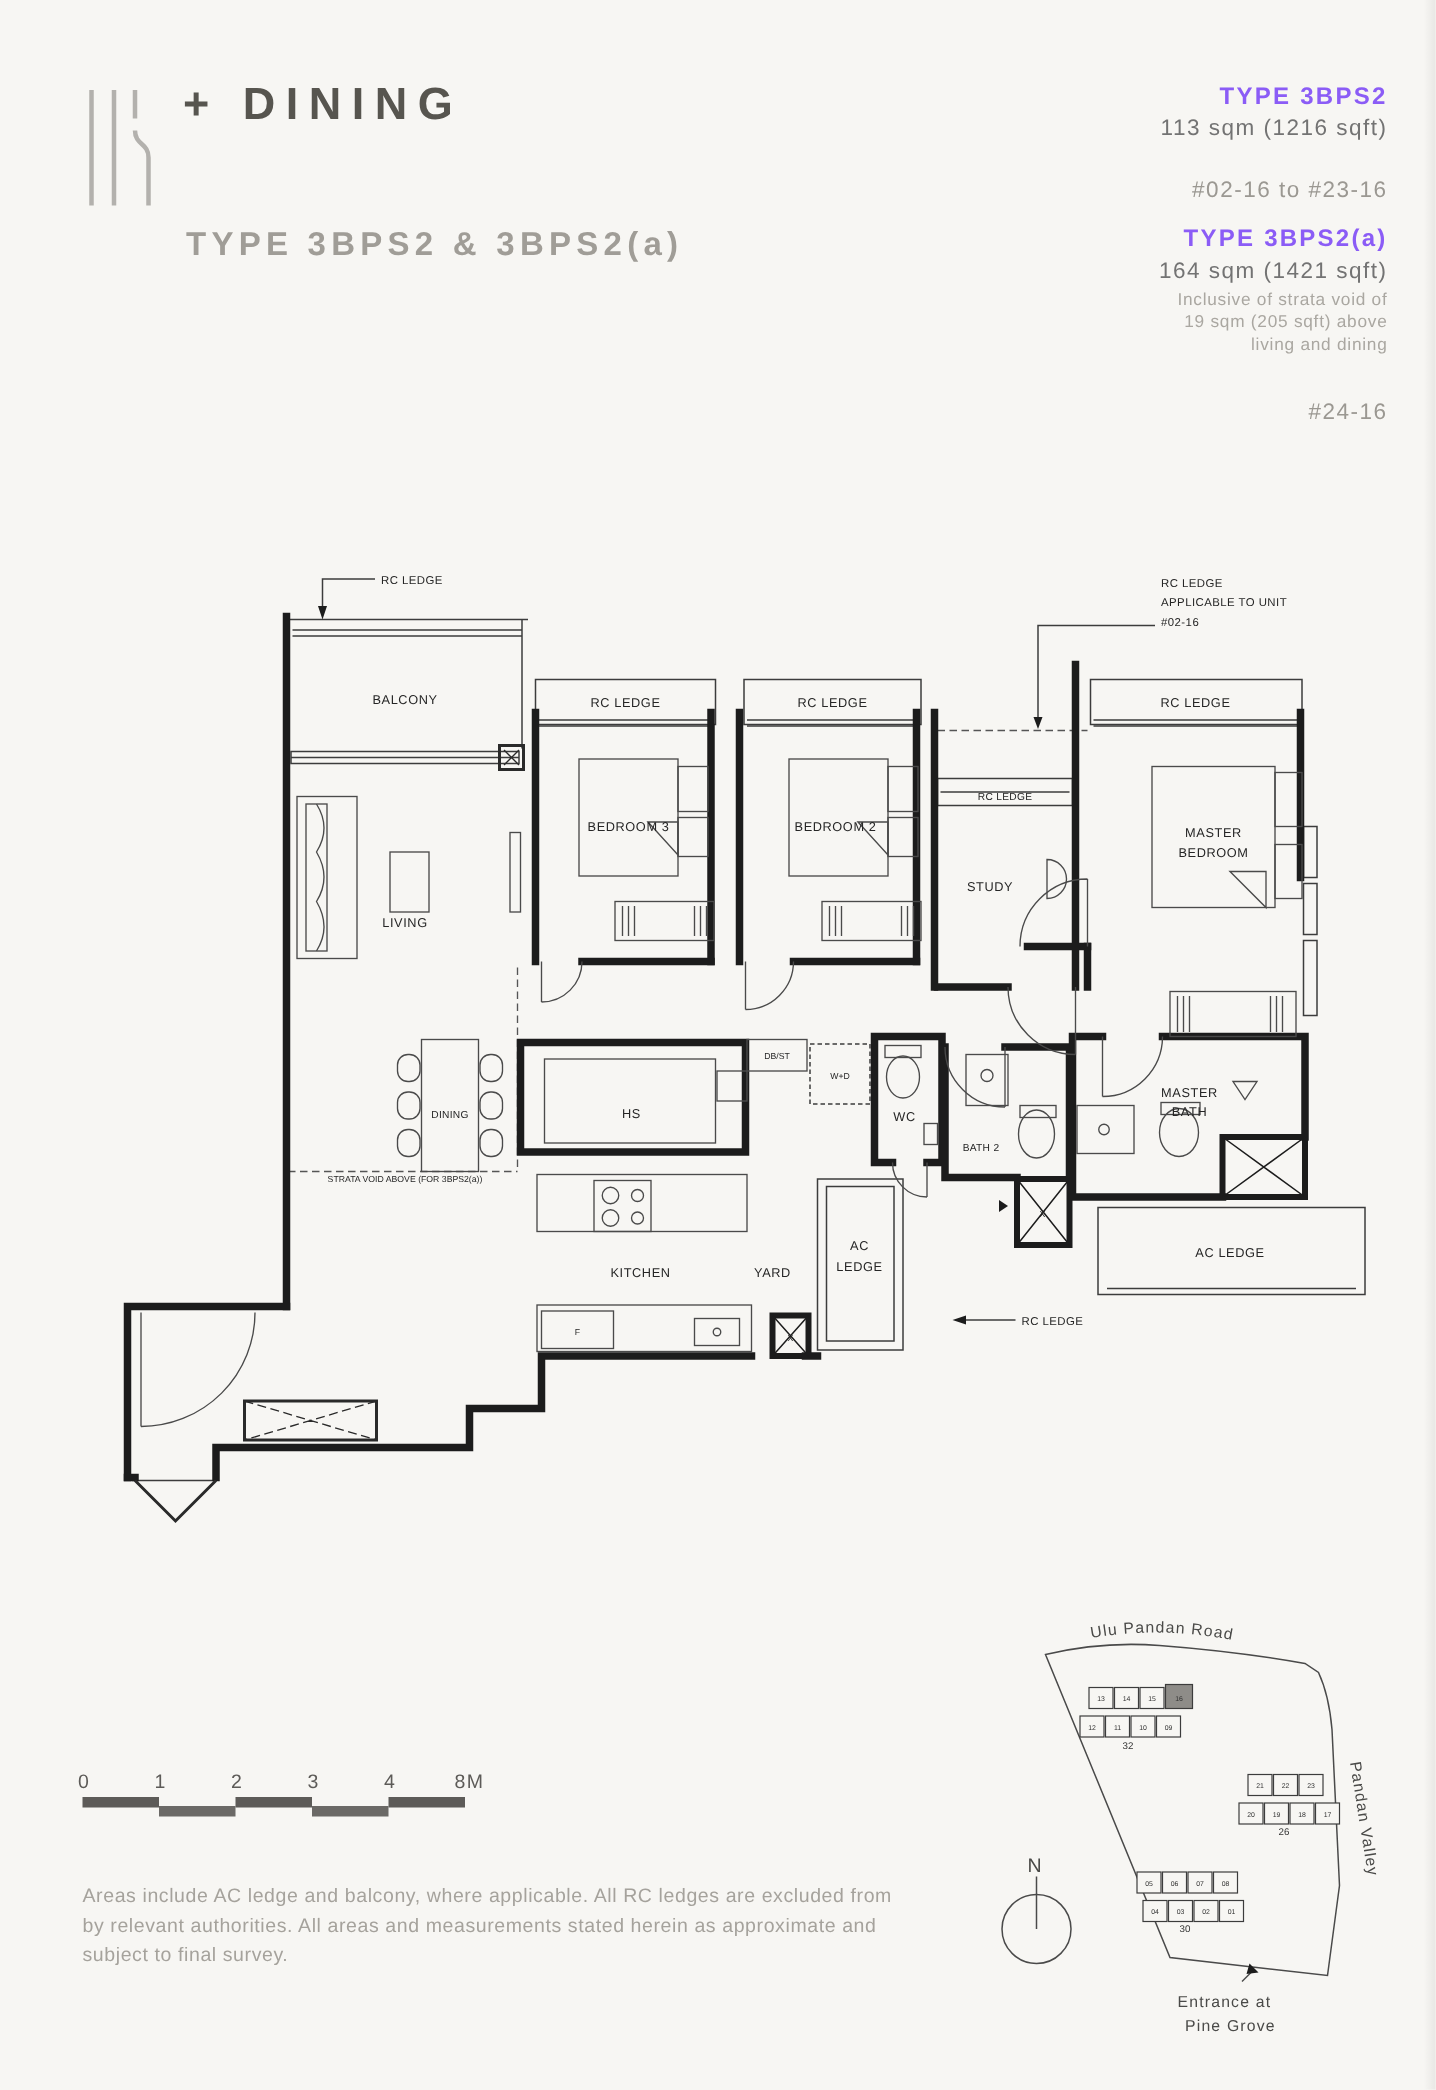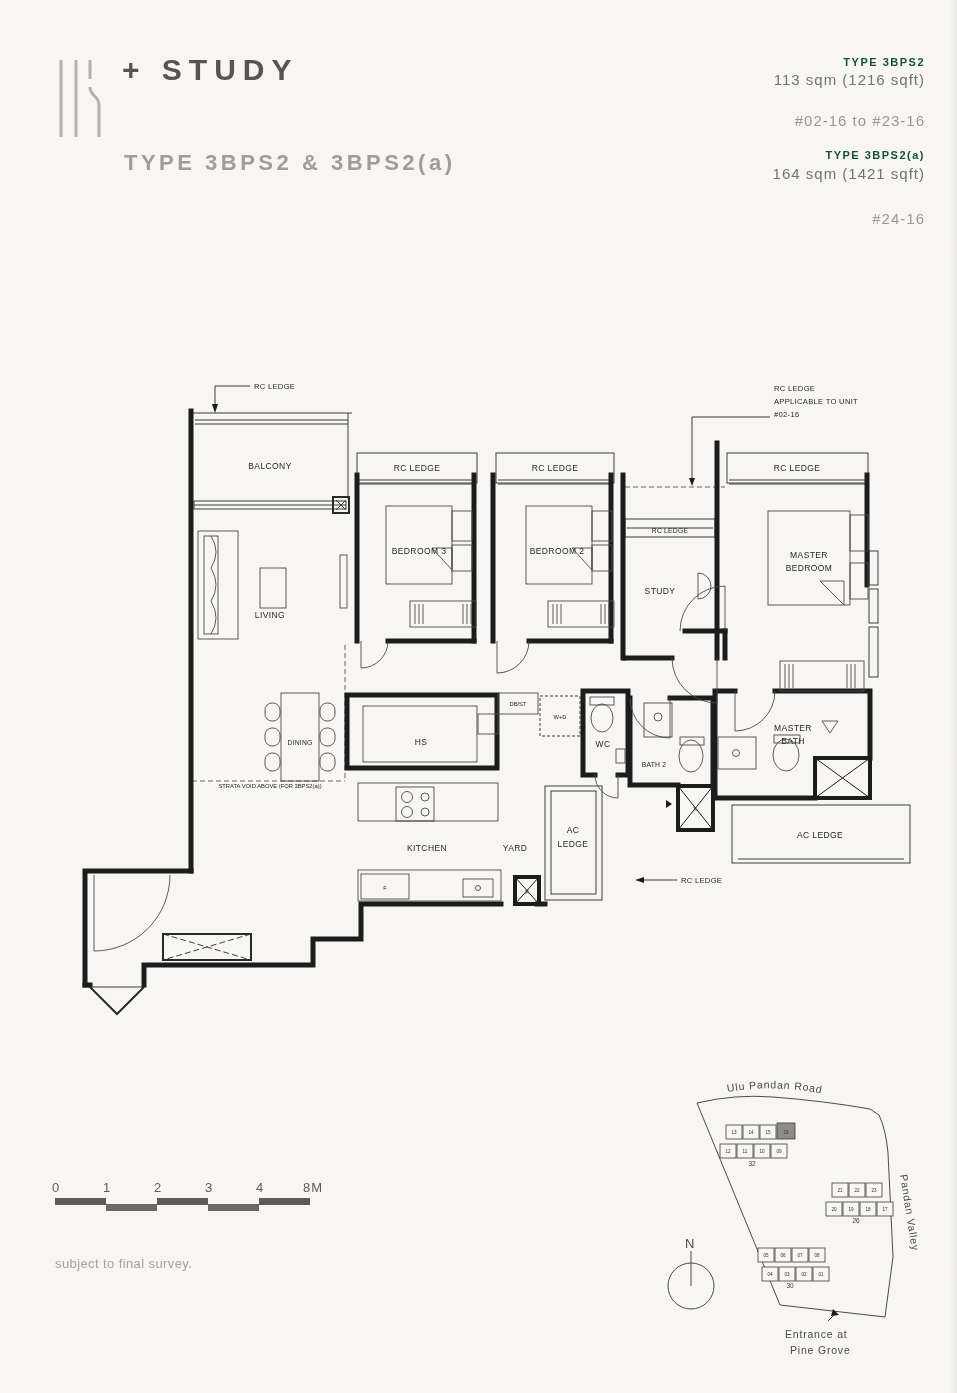--- a/index.html
+++ b/index.html
@@ -18,21 +18,21 @@
   .title {
     font-size:30px; font-weight:bold; letter-spacing:7px;
     color:#57554f; line-height:40px; white-space:nowrap;
   }
   .subtitle {
     font-size:22px; letter-spacing:3.5px; color:#a09d97; font-weight:bold;
   }
 
   
   .info { text-align:right; width:260px; }
-  .info .tname { font-size:11px; font-weight:bold; letter-spacing:1.5px; color:#14532d; }
+  .info .tname { font-size:16px; font-weight:bold; letter-spacing:1.5px; color:#8b5cf6; }
   .info .tval  { font-size:15px; letter-spacing:1px; color:#737373; margin-top:3px; }
   .info .tunits{ font-size:15px; letter-spacing:1px; color:#9b9892; margin-top:24px; }
   .info .tnote { font-size:11.5px; letter-spacing:0.5px; color:#aaa7a1; line-height:15px; margin-top:4px; }
 
   
   svg text { font-family:"Liberation Sans", sans-serif; }
   .wall   { stroke:#1c1c1c; stroke-width:5; fill:none; stroke-linecap:square; }
   .wall4  { stroke:#1c1c1c; stroke-width:4; fill:none; }
   .wall2  { stroke:#2a2a2a; stroke-width:2; fill:none; }
   .thin   { stroke:#3c3c3c; stroke-width:1; fill:none; }
@@ -73,32 +73,37 @@
 <body>
 
 <svg class="abs" style="left:55px; top:57px;" width="58" height="86" viewBox="0 0 58 86">
   <path d="M6,3 V80" stroke="#b3b1ad" stroke-width="3" fill="none"></path>
   <path d="M21,3 V80" stroke="#b3b1ad" stroke-width="3" fill="none"></path>
   <path d="M35,3 V22" stroke="#b3b1ad" stroke-width="3" fill="none"></path>
   <path d="M35,30 C35,40 44,38 44,48 L44,80" stroke="#b3b1ad" stroke-width="3" fill="none"></path>
 </svg>
 
 <div class="abs" style="left:122px; top:50px;">
-  <div class="title">+ STUDY</div>
+  <div class="title">+ DINING</div>
 </div>
 <div class="abs subtitle" style="left:124px; top:150px;">TYPE 3BPS2 &amp; 3BPS2(a)</div>
 
 <div class="abs info" style="left:665px; top:56px;">
   <div class="tname">TYPE 3BPS2</div>
   <div class="tval">113 sqm (1216 sqft)</div>
   <div class="tunits">#02-16 to #23-16</div>
   <div class="tunits" style="margin-top:16px;">
     <span class="tname">TYPE 3BPS2(a)</span>
   </div>
   <div class="tval">164 sqm (1421 sqft)</div>
+  <div class="tnote">
+    <div>Inclusive of strata void of</div>
+    <div>19 sqm (205 sqft) above</div>
+    <div>living and dining</div>
+  </div>
   <div class="tunits" style="margin-top:28px;">#24-16</div>
 </div>
 
 <svg class="abs" style="left:80px; top:373px;" width="840" height="650" viewBox="0 0 840 650">
 
   <g class="thin">
 
     <path d="M111,40 H272 M115,47 H268 M115,51 H268"></path>
     <path d="M268,40 V126"></path>
 
@@ -331,20 +336,22 @@
   <div class="scale-bars">
     <div class="seg up" style="left:0px"></div>
     <div class="seg down" style="left:51px"></div>
     <div class="seg up" style="left:102px"></div>
     <div class="seg down" style="left:153px"></div>
     <div class="seg up" style="left:204px"></div>
   </div>
 </div>
 
 <div class="abs disclaimer" style="left:55px; top:1254px; width:540px;">
+  <div>Areas include AC ledge and balcony, where applicable. All RC ledges are excluded from</div>
+  <div>by relevant authorities. All areas and measurements stated herein as approximate and</div>
   <div>subject to final survey.</div>
 </div>
 
 <svg class="abs" style="left:640px; top:1070px;" width="317" height="310" viewBox="0 0 317 310">
 
   <path class="site-line" d="M57,33 Q95,24 133,27 Q185,31 230,39 L239,45 Q246,60 248,83 L253,187 L245,247 L140,235 Z"></path>
 
   <circle class="site-line" cx="51" cy="216" r="23" stroke-width="1.6"></circle>
   <path class="site-line" d="M51,181 V216" stroke-width="1.6"></path>
   <text class="maptxt" x="45" y="178" style="font-size:13px;">N</text>

